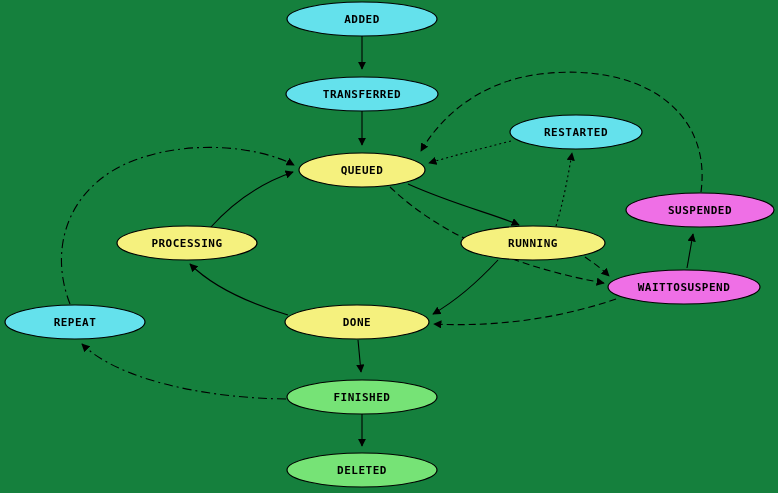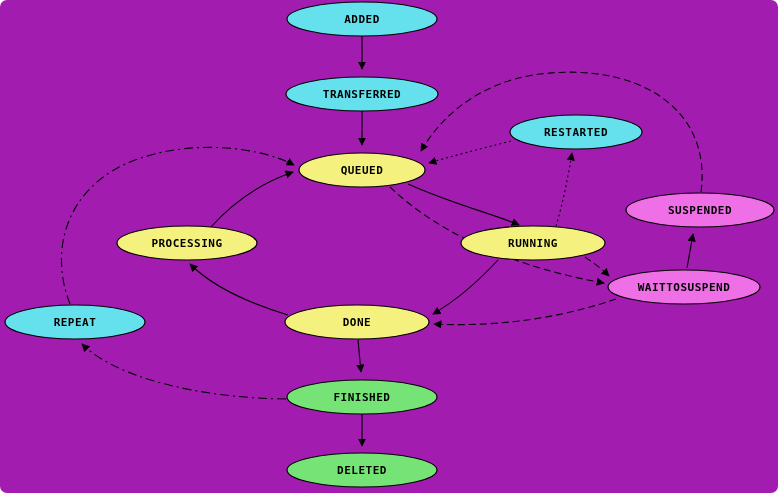--- a/index.html
+++ b/index.html
@@ -5,23 +5,22 @@
   html, body {
     margin: 0;
     padding: 0;
     background: #ffffff;
     font-family: "DejaVu Sans Mono", monospace;
   }
   .canvas-wrap {
     position: relative;
     width: 778px;
     height: 493px;
-    background: #a21caf;
+    background: #15803d;
     overflow: hidden;
-    border-radius: 7px;
   }
   svg { display: block; }
   .edge {
     fill: none;
     stroke: #000000;
     stroke-width: 1.1;
   }
   .edge.dashed  { stroke-dasharray: 7 4; }
   .edge.dotted  { stroke-dasharray: 2 3; }
   .edge.dashdot { stroke-dasharray: 9 4 2 4; }

